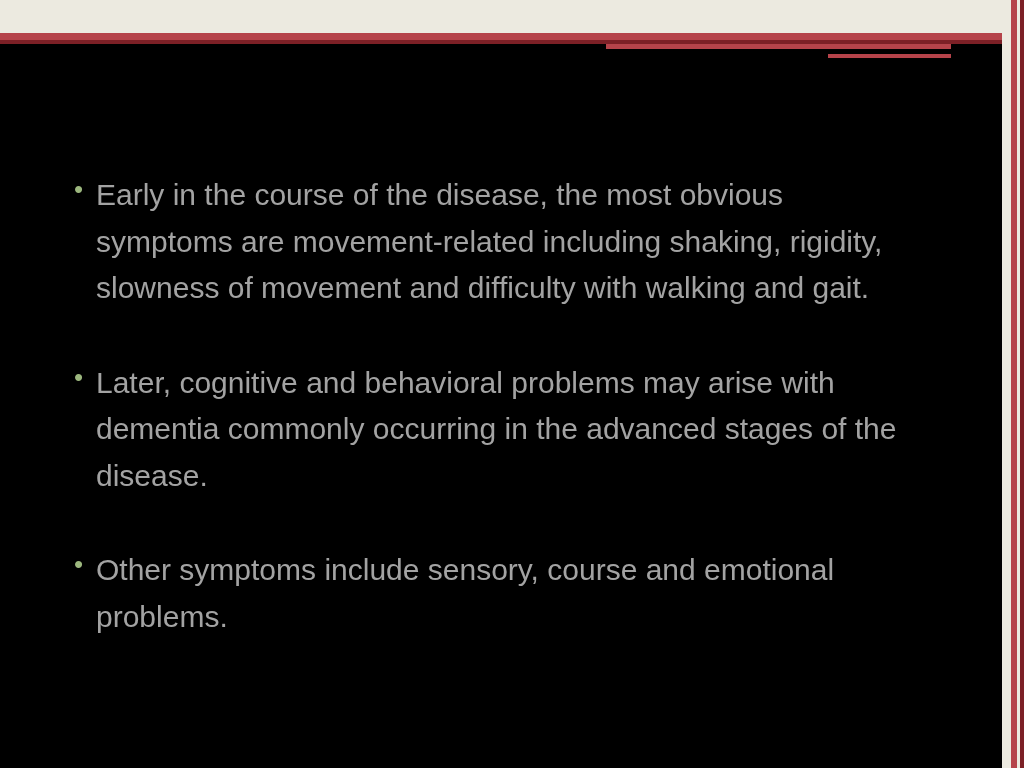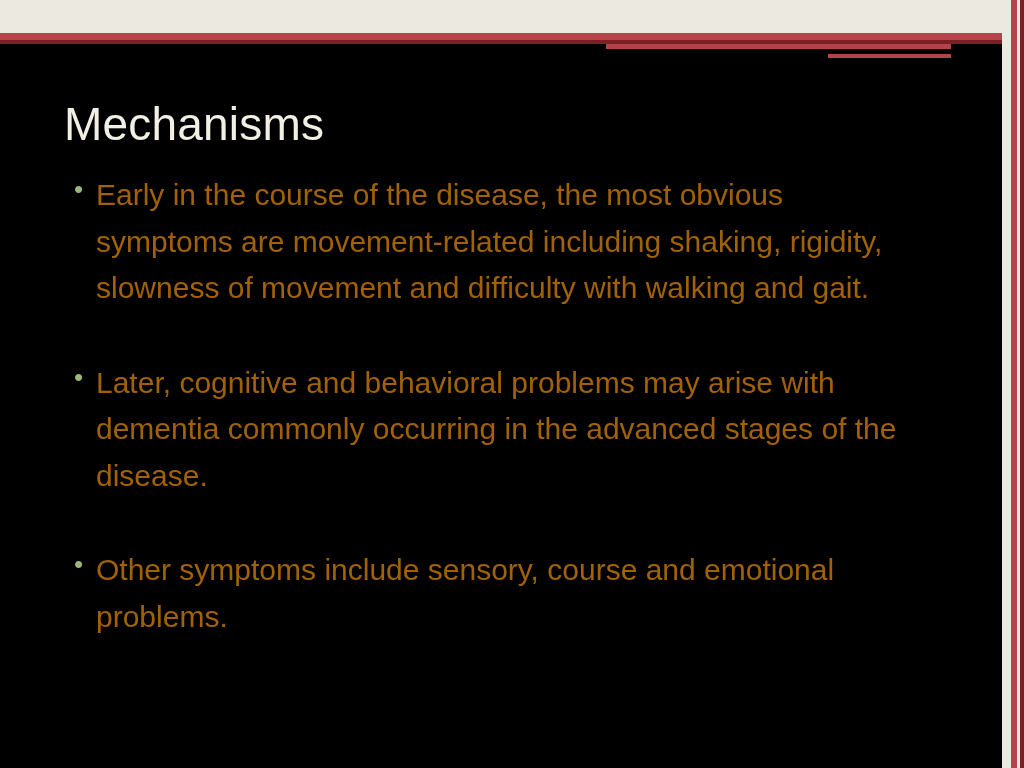--- a/index.html
+++ b/index.html
@@ -171,21 +171,21 @@
     color: #9cb77e;
     font-size: 26px;
     line-height: 1.33;
     text-align: left;
     padding-left: 6px;
     box-sizing: border-box;
   }
 
   .bullet-text {
     flex: 1 1 auto;
-    color: #a16207;
+    color: #a3a3a3;
     font-size: 30px;
     line-height: 1.55;
     max-width: 818px;
   }
 </style>
 </head>
 <body>
 
 <div class="slide">
 
@@ -200,21 +200,20 @@
   <div class="body-panel"></div>
 
   <div class="deco-bar-a"></div>
   <div class="deco-bar-b"></div>
   <div class="deco-bar-c"></div>
   <div class="deco-bar-d"></div>
   <div class="deco-bar-e"></div>
 
   <div class="bottom-notch"></div>
 
-  <h1 class="title">Mechanisms</h1>
 
   <div class="bullets">
 
     <div class="bullet">
       <span class="bullet-marker">•</span>
       <span class="bullet-text">Early in the course of the disease, the most obvious symptoms are movement-related including shaking, rigidity, slowness of movement and difficulty with walking and gait.</span>
     </div>
 
     <div class="bullet">
       <span class="bullet-marker">•</span>

